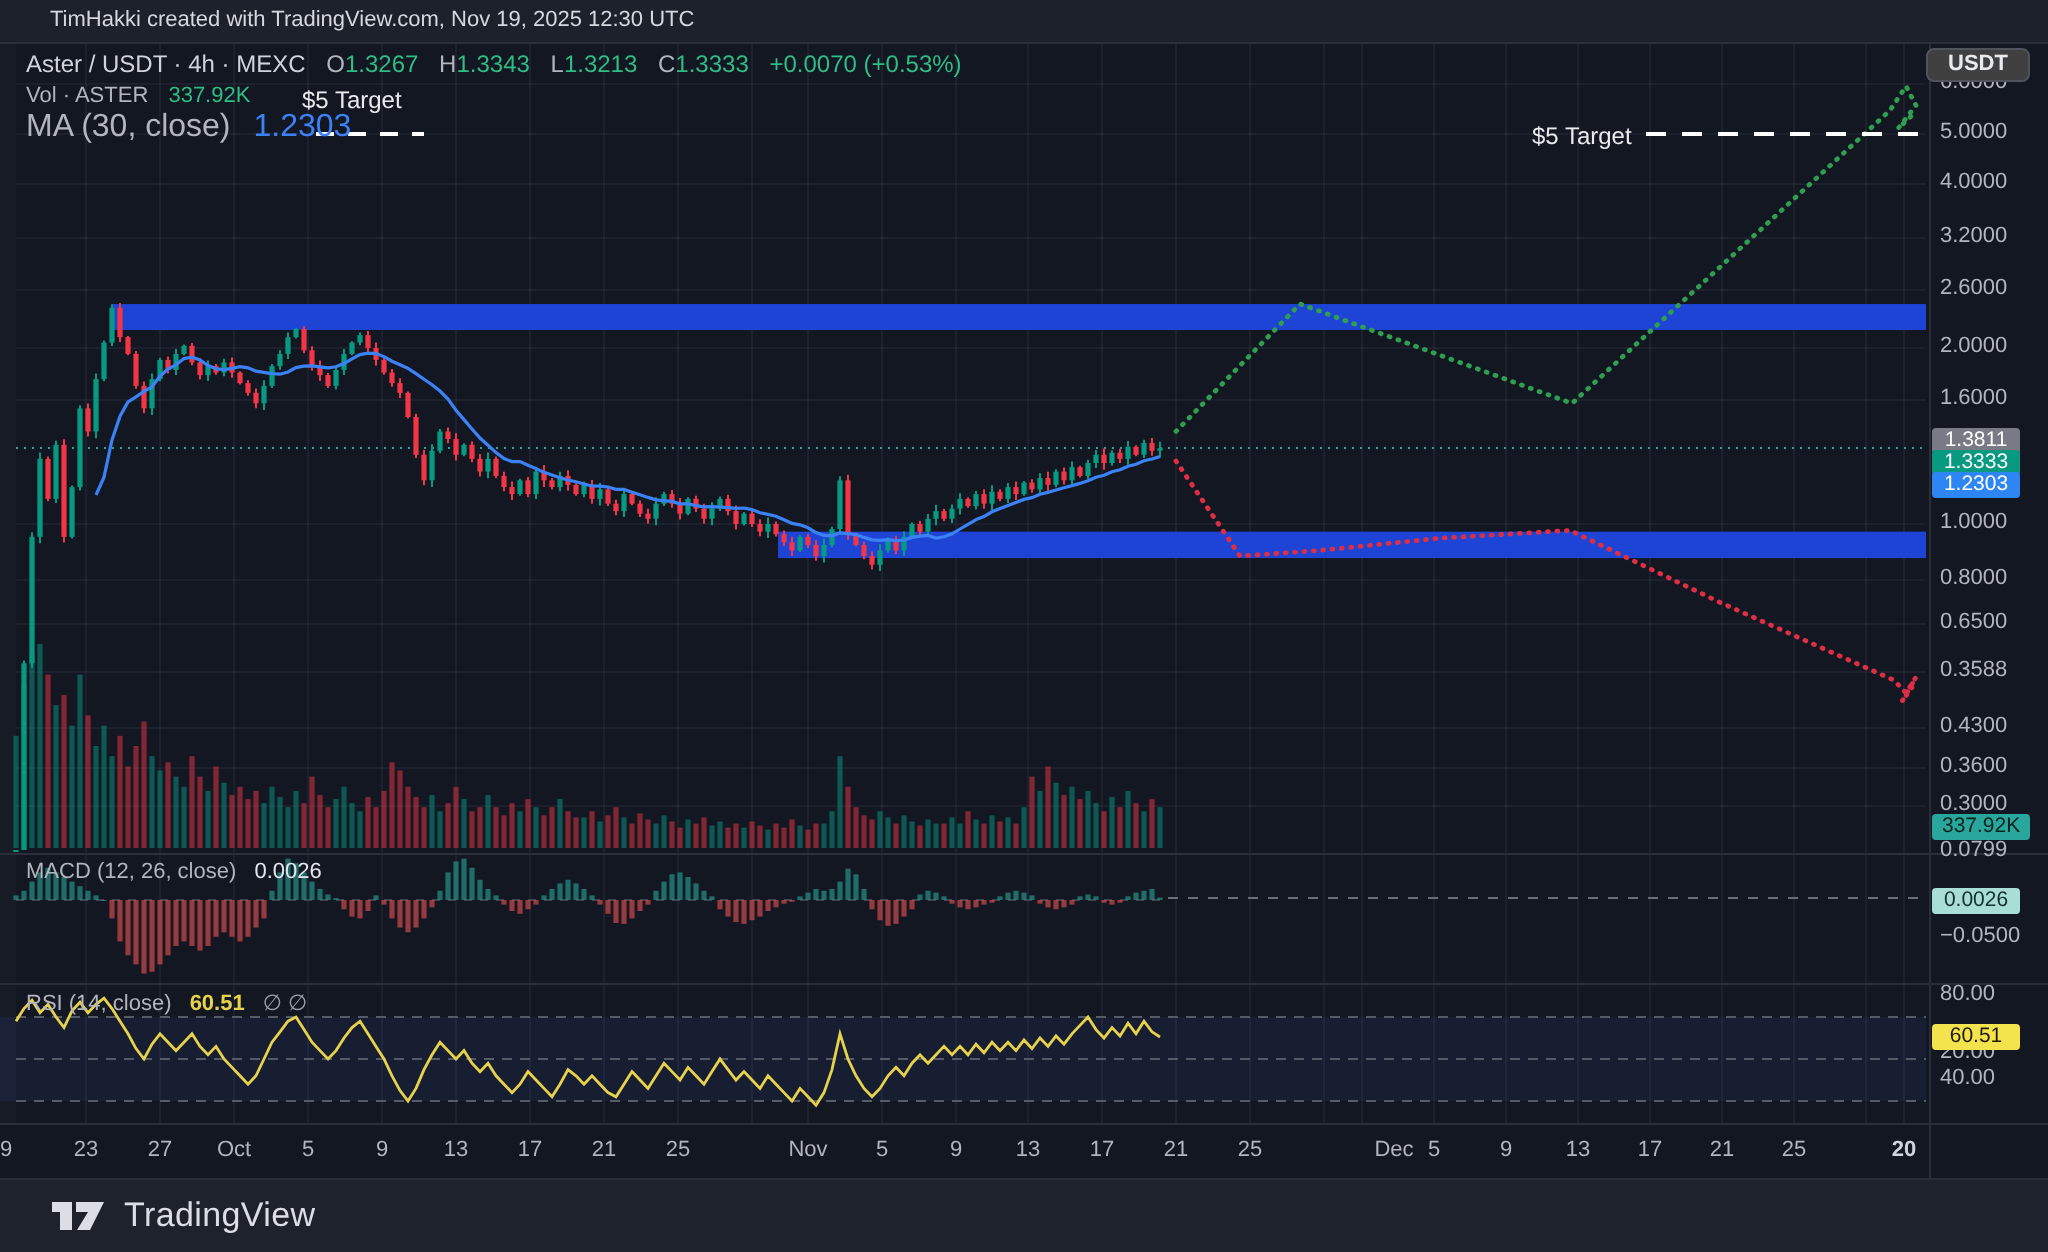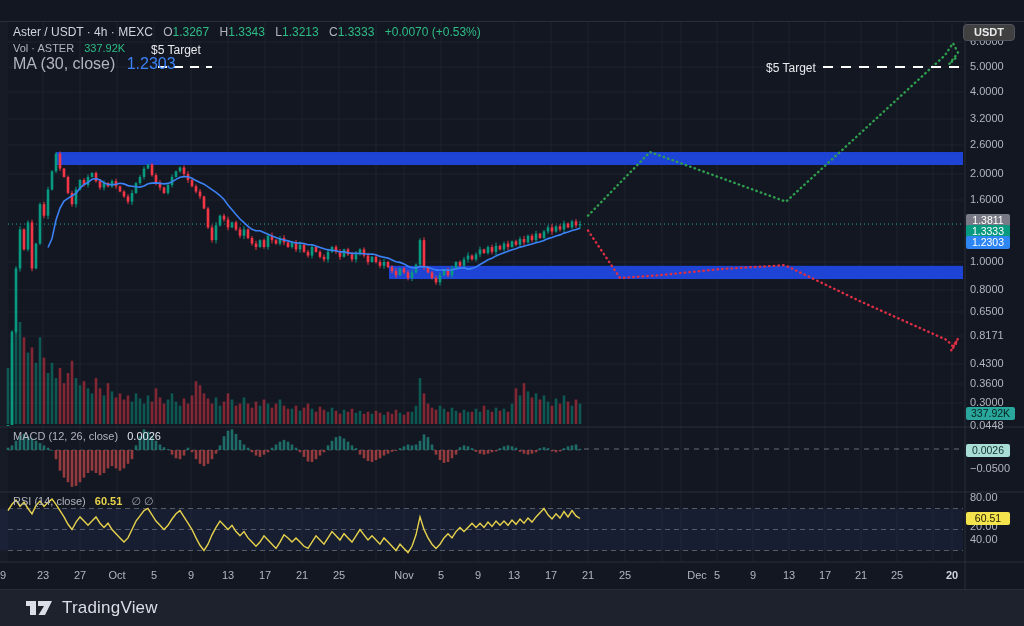--- a/index.html
+++ b/index.html
@@ -694,20 +694,23 @@
       <g>
         <line x1="0" y1="21.5" x2="1024" y2="21.5" stroke="#2a2e39" stroke-width="1"></line>
         <line x1="0" y1="427" x2="1024" y2="427" stroke="#2a2e39" stroke-width="1"></line>
         <line x1="0" y1="492" x2="1024" y2="492" stroke="#2a2e39" stroke-width="1"></line>
         <line x1="0" y1="562" x2="1024" y2="562" stroke="#2a2e39" stroke-width="1"></line>
         <line x1="0" y1="589.5" x2="1024" y2="589.5" stroke="#2a2e39" stroke-width="1"></line>
         <line x1="965" y1="22" x2="965" y2="590" stroke="#2a2e39" stroke-width="1"></line>
       </g>
     </svg>
 
+  <div id="topbar" class="abs">
+    <span>TimHakki created with TradingView.com, Nov 19, 2025 12:30 UTC</span>
+  </div>
 
   <div id="legend" class="abs">
     <div class="lrow">
       <span>Aster / USDT · 4h · MEXC</span><span class="sp"></span>
       <span class="dim">O</span><span class="tealv">1.3267</span><span class="sp"></span>
       <span class="dim">H</span><span class="tealv">1.3343</span><span class="sp"></span>
       <span class="dim">L</span><span class="tealv">1.3213</span><span class="sp"></span>
       <span class="dim">C</span><span class="tealv">1.3333</span><span class="sp"></span>
       <span class="tealv">+0.0070 (+0.53%)</span>
     </div>
@@ -746,25 +749,25 @@
       <div class="abs pricelabel" style="top:35px;">6.0000</div>
       <div class="abs pricelabel" style="top:60px;">5.0000</div>
       <div class="abs pricelabel" style="top:85px;">4.0000</div>
       <div class="abs pricelabel" style="top:112px;">3.2000</div>
       <div class="abs pricelabel" style="top:138px;">2.6000</div>
       <div class="abs pricelabel" style="top:167px;">2.0000</div>
       <div class="abs pricelabel" style="top:193px;">1.6000</div>
       <div class="abs pricelabel" style="top:255px;">1.0000</div>
       <div class="abs pricelabel" style="top:283px;">0.8000</div>
       <div class="abs pricelabel" style="top:305px;">0.6500</div>
-      <div class="abs pricelabel" style="top:329px;">0.8171</div>
+      <div class="abs pricelabel" style="top:329px;">0.3588</div>
       <div class="abs pricelabel" style="top:357px;">0.4300</div>
       <div class="abs pricelabel" style="top:377px;">0.3600</div>
       <div class="abs pricelabel" style="top:396px;">0.3000</div>
-      <div class="abs pricelabel" style="top:419px;">0.0448</div>
+      <div class="abs pricelabel" style="top:419px;">0.0799</div>
       <div class="abs pricelabel" style="top:462px;">−0.0500</div>
       <div class="abs pricelabel" style="top:491px;">80.00</div>
       <div class="abs pricelabel" style="top:533px;">40.00</div>
       <div class="abs pricelabel" style="top:520px;">20.00</div>
       <div class="abs timelabel" style="left:3px;top:569px;">9</div>
       <div class="abs timelabel" style="left:43px;top:569px;">23</div>
       <div class="abs timelabel" style="left:80px;top:569px;">27</div>
       <div class="abs timelabel" style="left:117px;top:569px;">Oct</div>
       <div class="abs timelabel" style="left:154px;top:569px;">5</div>
       <div class="abs timelabel" style="left:191px;top:569px;">9</div>

